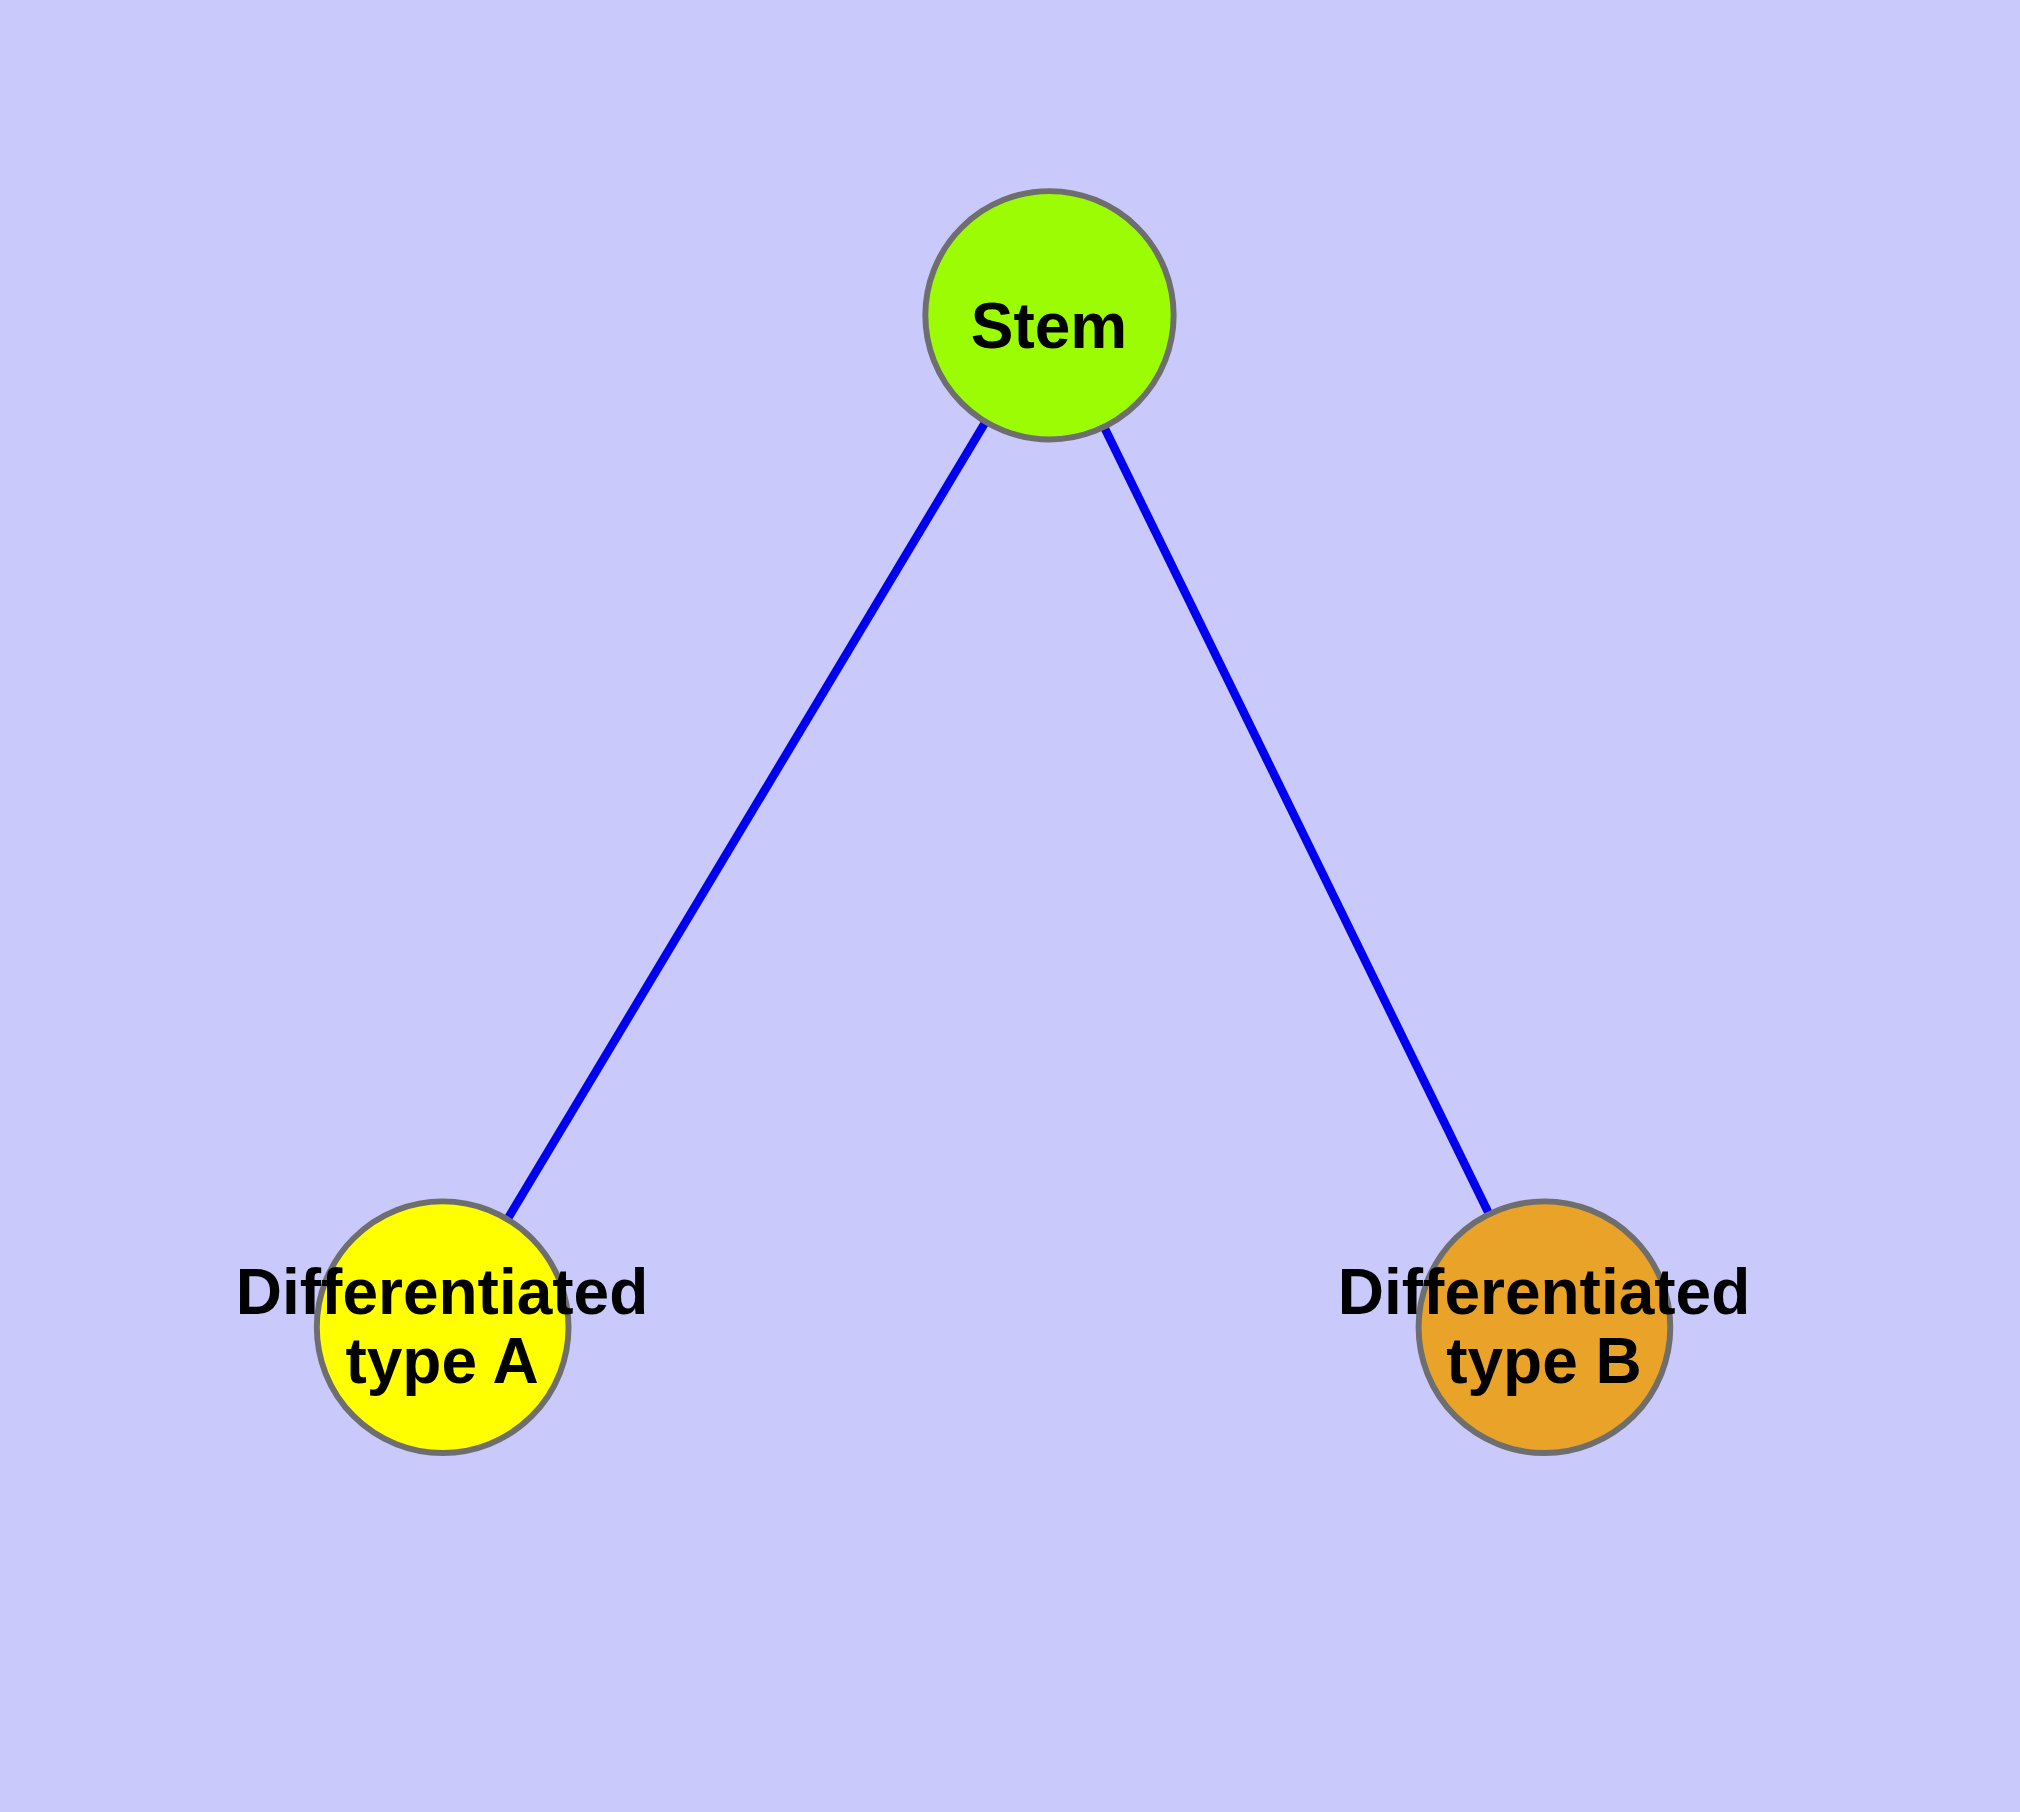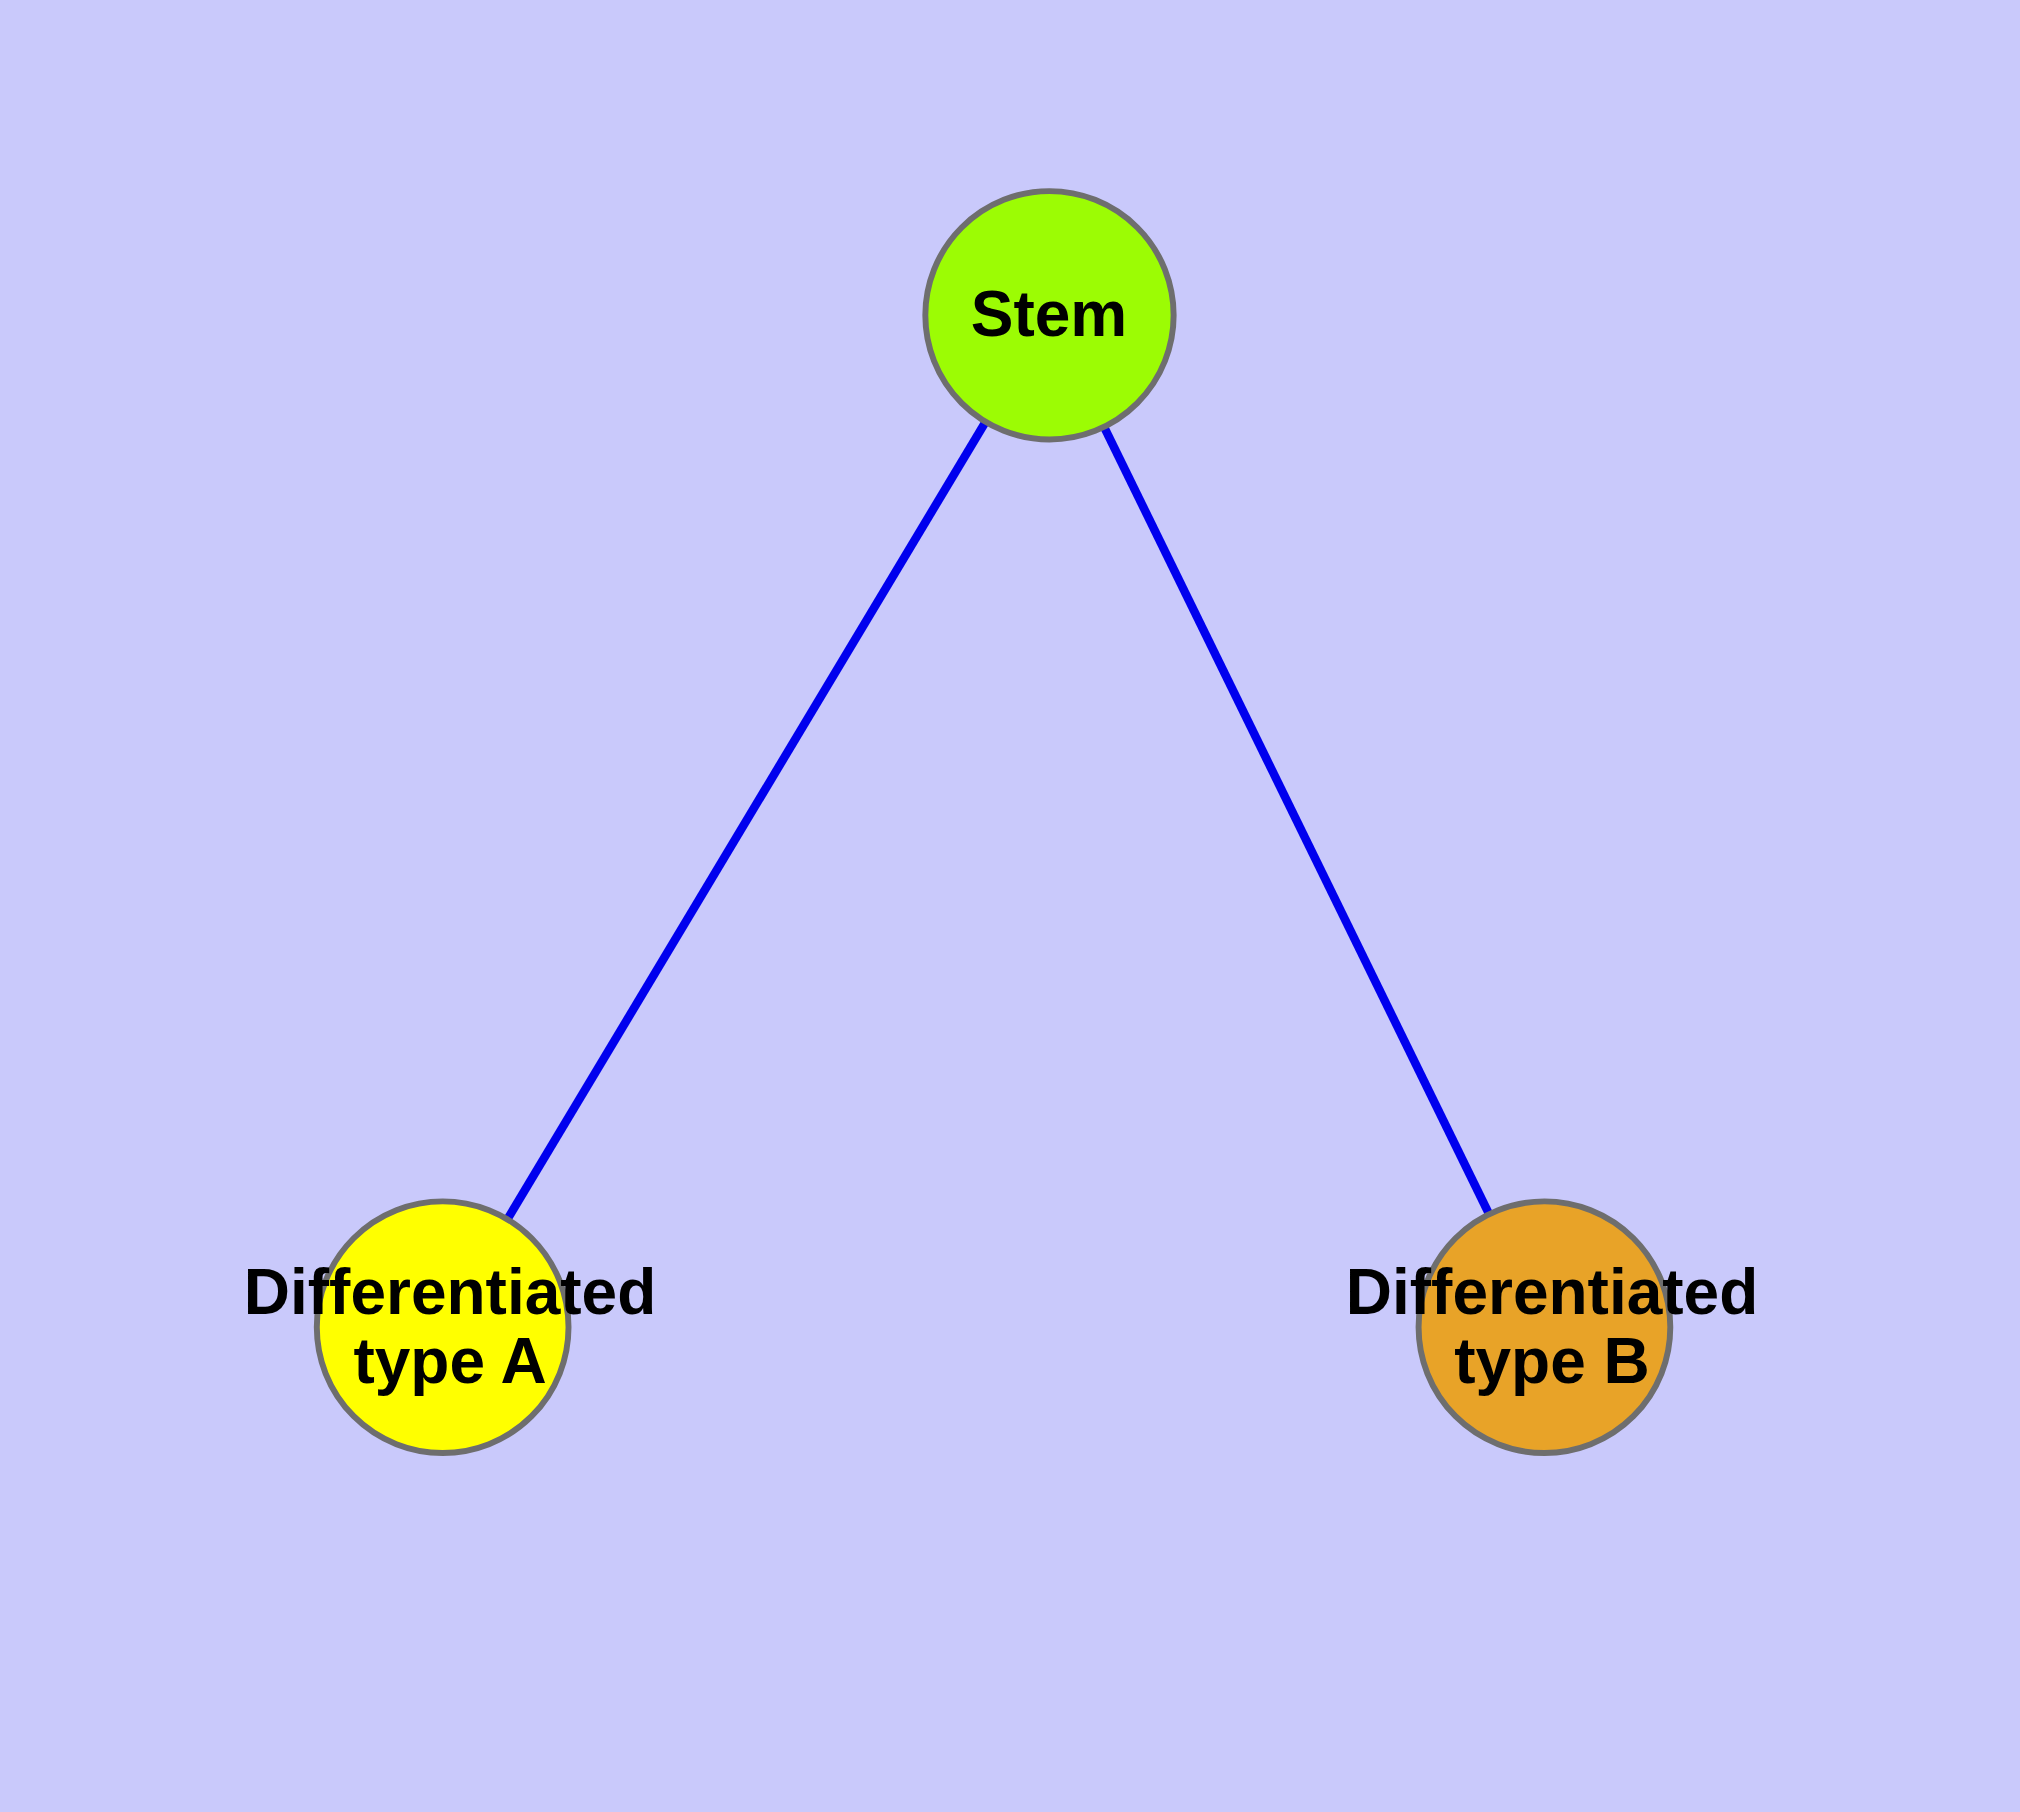--- a/index.html
+++ b/index.html
@@ -29,22 +29,22 @@
   .node-label {
     position: absolute;
     text-align: center;
     font-weight: bold;
     color: #000000;
     white-space: pre;
     line-height: 1.08;
     pointer-events: none;
     transform: translate(-50%, -50%);
   }
-  .label-stem { font-size: 64px; }
-  .label-leaf { font-size: 64px; margin-left: 8px; }
+  .label-stem { font-size: 64px; margin-top: 12px; }
+  .label-leaf { font-size: 64px; }
 </style>
 </head>
 <body>
 
 <div id="canvas" style="width: 2021px; height: 1812px;">
 
   <div id="bg-rect" style="background: rgb(201, 201, 251); width: 2021px; height: 1812px;"></div>
 
   <svg id="graph-svg" viewBox="0 0 2384 2138" xmlns="http://www.w3.org/2000/svg" style="width: 2021px; height: 1812px;">
     <g id="edge-layer">

